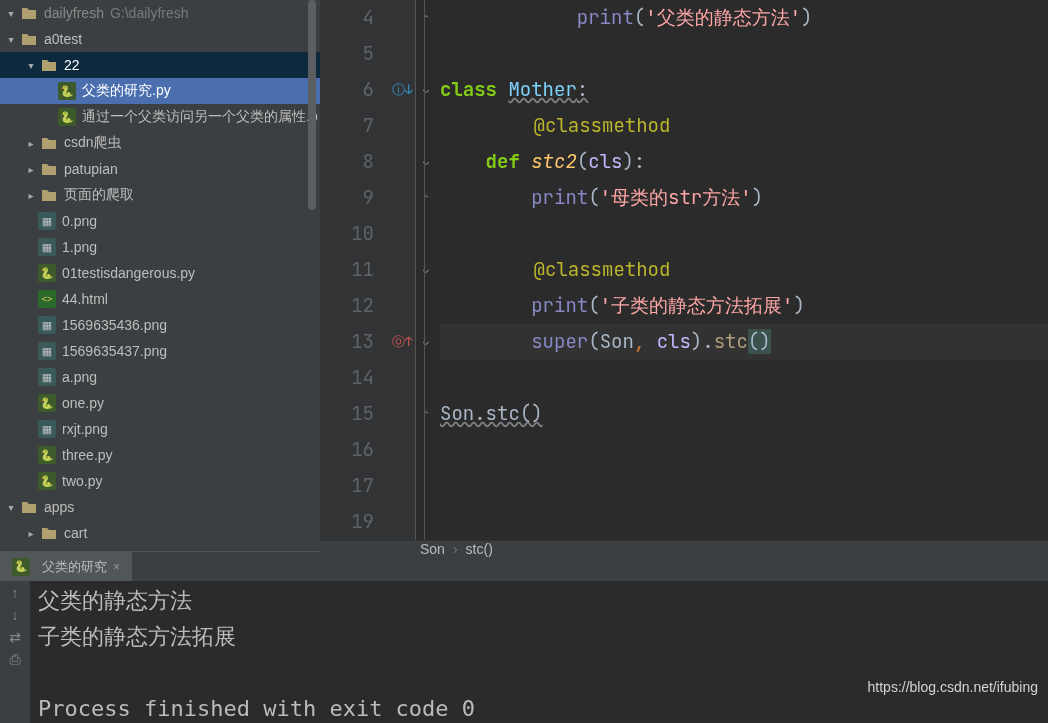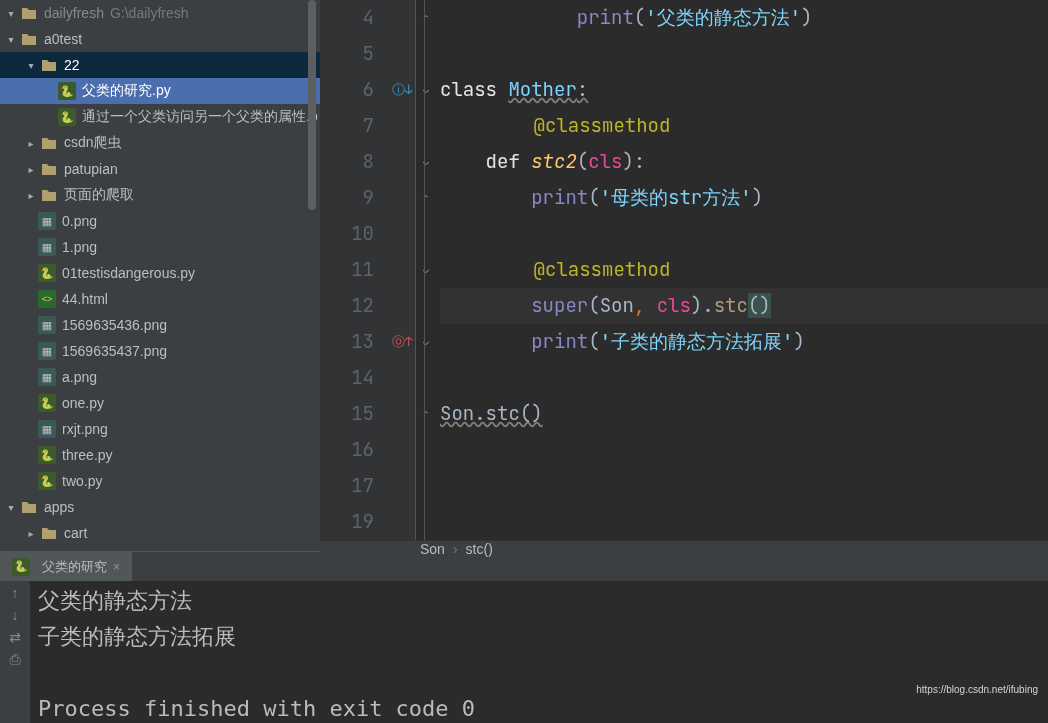--- a/index.html
+++ b/index.html
@@ -114,27 +114,27 @@
   .fold-area::before {
     content:"";
     position:absolute;
     left:8px; top:0; bottom:0;
     width:1px; background:#555555;
   }
   .code-lines { flex:1; padding-left: 4px; }
   .code-line { height: 36px; white-space: pre; }
   .code-line.cursor-line { background: #323232; }
   .squiggle { text-decoration: underline wavy #808080; text-decoration-skip-ink: none; }
-  .kw { color: #e5e5e5; }
+  .kw { color: #84cc16; font-weight: bold; }
   .classname { color: #7dd3fc; }
   .decorator { color: #bbb529; padding-left: 48px; }
   .fn { color: #ffc66d; font-style: italic; }
-  .selfparam { color: #ec4899; }
+  .selfparam { color: #c4b5fd; }
   .paren { color: #a9b7c6; }
-  .string { color: #7dd3fc; }
+  .string { color: #fca5a5; }
   .call { color: #b09d79; }
   .builtin { color: #8888c6; }
   .comma { color: #cc7832; }
   .hl-paren { background:#3b514d; }
   .plain { color:#a9b7c6;}
 
   .breadcrumb {
     height: 28px;
     background: #3c3f41;
     border-top: 1px solid #323232;
@@ -184,21 +184,21 @@
     color: #bbbbbb;
     padding: 2px 8px;
     line-height: 36px;
     white-space: pre;
     overflow:hidden;
   }
   .watermark {
     position:absolute;
     right: 10px; bottom: 28px;
     color: #d3d3d3;
-    font-size: 10px;
+    font-size: 14px;
     font-family: Arial, sans-serif;
   }
 </style>
 </head>
 <body>
 
 <div class="main-layout">
 
   <div class="sidebar">
     <div id="tree-root">
@@ -419,22 +419,22 @@
         </div>
       <div class="code-lines" id="code">
           <div class="code-line"><span class="plain">            </span><span class="builtin">print</span><span class="paren">(</span><span class="string">'父类的静态方法'</span><span class="paren">)</span></div>
           <div class="code-line"></div>
           <div class="code-line"><span class="kw">class </span><span class="classname squiggle">Mother</span><span class="paren squiggle">:</span></div>
           <div class="code-line"><span class="plain">    </span><span class="decorator">@classmethod</span></div>
           <div class="code-line"><span class="plain">    </span><span class="kw">def </span><span class="fn">stc2</span><span class="paren">(</span><span class="selfparam">cls</span><span class="paren">)</span><span class="paren">:</span></div>
           <div class="code-line"><span class="plain">        </span><span class="builtin">print</span><span class="paren">(</span><span class="string">'母类的str方法'</span><span class="paren">)</span></div>
           <div class="code-line"></div>
           <div class="code-line"><span class="plain">    </span><span class="decorator">@classmethod</span></div>
+          <div class="code-line"><span class="plain">        </span><span class="builtin">print</span><span class="paren">(</span><span class="string">'子类的静态方法拓展'</span><span class="paren">)</span></div>
           <div class="code-line cursor-line"><span class="plain">        </span><span class="builtin">super</span><span class="paren">(</span><span class="plain">Son</span><span class="comma">, </span><span class="selfparam">cls</span><span class="paren">).</span><span class="call">stc</span><span class="paren hl-paren">(</span><span class="paren hl-paren">)</span></div>
-          <div class="code-line"><span class="plain">        </span><span class="builtin">print</span><span class="paren">(</span><span class="string">'子类的静态方法拓展'</span><span class="paren">)</span></div>
           <div class="code-line"></div>
           <div class="code-line"><span class="plain squiggle">Son.stc()</span></div>
           <div class="code-line"></div>
         </div>
     </div>
     <div class="breadcrumb">
       <span>Son</span>
       <span class="sep">›</span>
       <span>stc()</span>
     </div>

